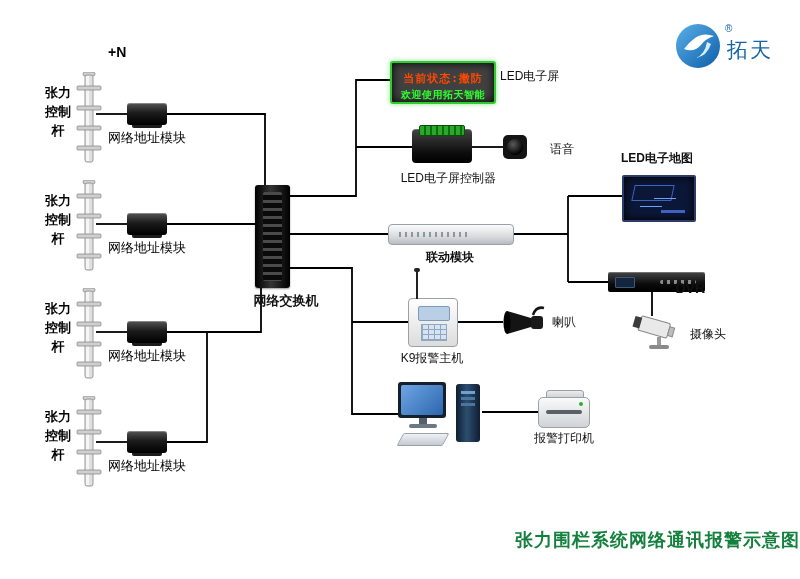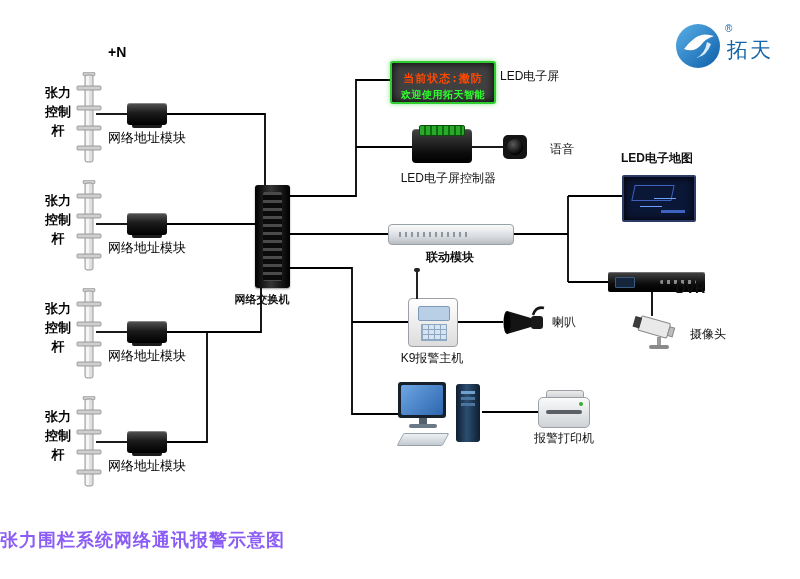--- a/index.html
+++ b/index.html
@@ -25,21 +25,21 @@
   .module::after{content:"";position:absolute;left:5px;right:5px;bottom:-3px;height:3px;background:#1c1c1c;border-radius:0 0 2px 2px;}
   .m1{top:103px}.m2{top:213px}.m3{top:321px}.m4{top:431px}
   .module-label{position:absolute;left:107px;width:80px;text-align:center;font-size:13px;color:#000;}
   .ml1{top:129px}.ml2{top:239px}.ml3{top:347px}.ml4{top:457px}
 
   
   .switch{position:absolute;left:255px;top:185px;width:35px;height:103px;border-radius:3px;
     background:linear-gradient(90deg,#000,#343434 45%,#000);box-shadow:0 1px 2px rgba(0,0,0,.4);}
   .switch-ports{position:absolute;left:8px;top:7px;width:19px;bottom:7px;border-radius:2px;
     background:repeating-linear-gradient(180deg,#4a4a4a 0 3px,#0a0a0a 3px 8px);}
-  .switch-label{left:212px;top:292px;width:100px;font-size:11px;font-weight:bold;text-align:center;}
+  .switch-label{left:236px;top:292px;width:100px;font-size:13px;font-weight:bold;text-align:center;}
 
   
   .led-screen{position:absolute;left:390px;top:61px;width:102px;height:39px;background:#404040;
     border:2px solid #2ecc2e;border-radius:3px;box-shadow:0 0 5px rgba(46,204,46,.55),inset 0 0 8px #000;
     display:flex;flex-direction:column;justify-content:flex-end;align-items:center;gap:2px;overflow:hidden;}
   .led-line1{font-size:11px;font-weight:bold;color:#ff4800;letter-spacing:1px;font-family:"DejaVu Sans Mono",monospace;}
   .led-line2{font-size:10px;font-weight:bold;color:#2cff2c;letter-spacing:0.5px;font-family:"DejaVu Sans Mono",monospace;}
   .led-screen-label{left:500px;top:68px;}
 
   
@@ -114,21 +114,21 @@
   .printer{position:absolute;left:538px;top:390px;width:52px;height:38px;}
   .printer-top{position:absolute;left:8px;top:0;width:36px;height:10px;background:linear-gradient(180deg,#ececec,#bfc3c7);
     border:1px solid #9aa0a6;border-radius:3px 3px 0 0;}
   .printer-body{position:absolute;left:0;top:7px;right:0;bottom:0;background:linear-gradient(180deg,#fafafa,#cfd3d7);
     border:1px solid #9aa0a6;border-radius:5px;}
   .printer-slot{position:absolute;left:8px;top:20px;width:36px;height:4px;background:#5a6066;border-radius:2px;}
   .printer-btn{position:absolute;right:7px;top:12px;width:4px;height:4px;border-radius:50%;background:#2faf2f;}
   .printer-label{left:528px;top:430px;width:72px;text-align:center;}
 
   
-  .title{position:absolute;left:0;right:0;top:528px;text-align:left;font-size:18px;font-weight:bold;color:#8b5cf6;letter-spacing:1px;}
+  .title{position:absolute;left:0;right:0;top:528px;text-align:right;font-size:18px;font-weight:bold;color:#15803d;letter-spacing:1px;}
 
   
   .logo{position:absolute;left:674px;top:22px;width:116px;height:52px;}
   .logo-reg{position:absolute;left:51px;top:1px;font-size:10px;color:#1565a8;}
   .logo-brand{position:absolute;left:53px;top:14px;font-size:21px;font-weight:normal;color:#1565a8;letter-spacing:2px;}
 </style>
 </head>
 <body>
 
 <div class="canvas">

